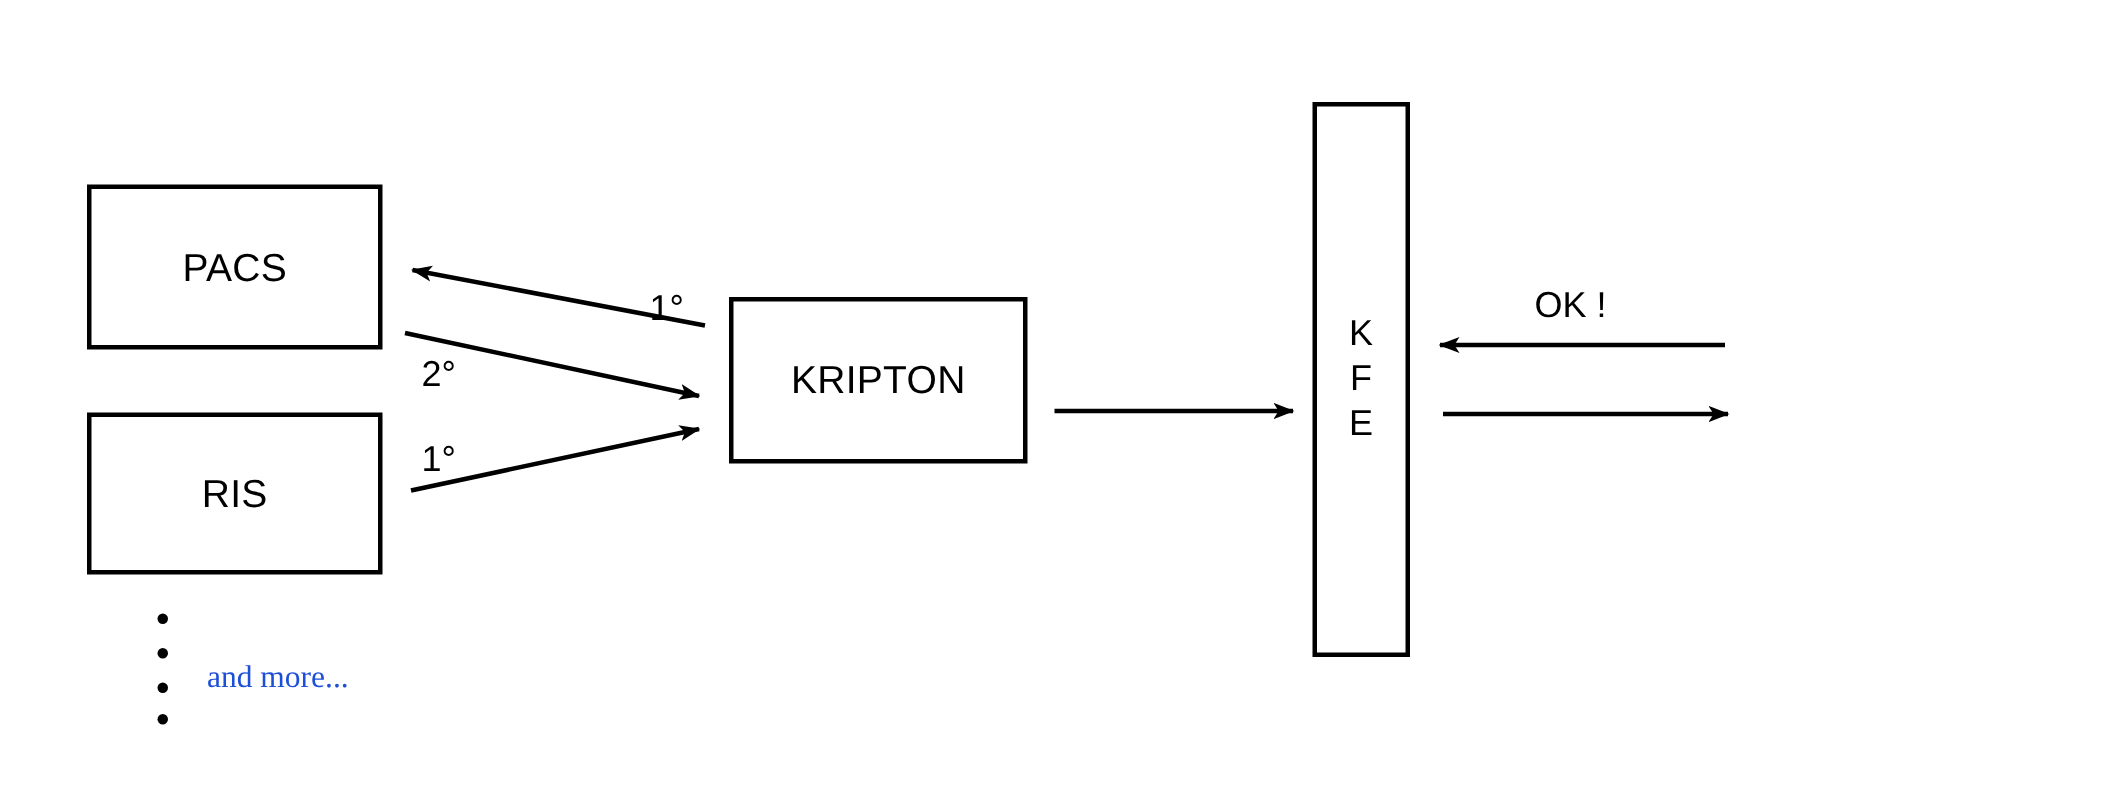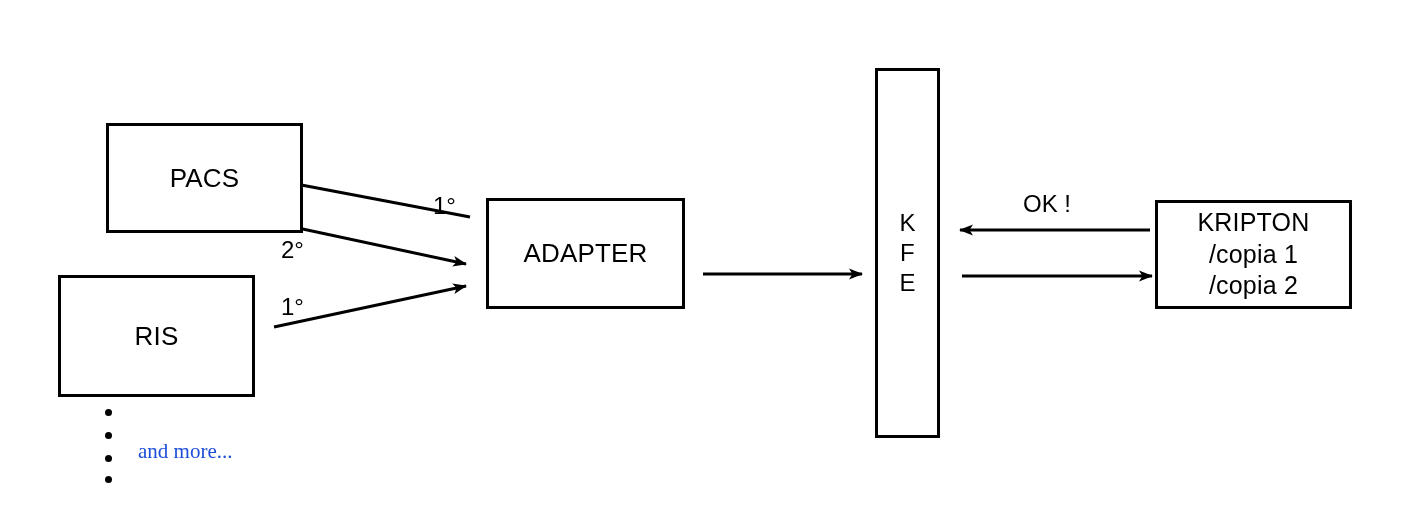--- a/index.html
+++ b/index.html
@@ -30,22 +30,22 @@
     color: #000000;
     font-family: "Liberation Sans", sans-serif;
   }
   .node-label {
     font-size: 26px;
     line-height: 1.25;
     text-align: center;
     white-space: pre-line;
     letter-spacing: 0.2px;
   }
-  #node-pacs  { left: 58px;   top: 123px; width: 197px; height: 110px; margin-left: 48px; }
-  #node-ris   { left: 58px;   top: 275px; width: 197px; height: 122px; }
+  #node-pacs  { left: 58px;   top: 123px; width: 197px; height: 110px; }
+  #node-ris   { left: 58px;   top: 275px; width: 197px; height: 108px; }
   #node-adapter { left: 486px; top: 198px; width: 199px; height: 111px; }
   #node-kfe   { left: 875px;  top: 68px;  width: 65px;  height: 370px; }
   #node-kripton { left: 1155px; top: 200px; width: 197px; height: 109px; }
 
   #node-kfe .node-label {
     font-size: 24px;
     line-height: 1.24;
   }
   #node-kripton .node-label {
     font-size: 25px;
@@ -120,34 +120,29 @@
 
   <div class="node" id="node-pacs">
     <span class="node-label">PACS</span>
   </div>
 
   <div class="node" id="node-ris">
     <span class="node-label">RIS</span>
   </div>
 
   <div class="node" id="node-adapter">
-    <span class="node-label">ADAPTER</span>
+    <span class="node-label">KRIPTON</span>
   </div>
 
   <div class="node" id="node-kfe">
     <span class="node-label">K
 F
 E</span>
   </div>
 
-  <div class="node" id="node-kripton">
-    <span class="node-label">KRIPTON
-/copia 1
-/copia 2</span>
-  </div>
 
   <div class="edge-label" id="label-pacs-out">1°</div>
   <div class="edge-label" id="label-pacs-in">2°</div>
   <div class="edge-label" id="label-ris-out">1°</div>
   <div class="edge-label" id="label-ok">OK !</div>
 
   <div id="ellipsis-dots">
       <div class="ellipsis-dot" style="left: 105px; top: 409px;"></div>
       <div class="ellipsis-dot" style="left: 105px; top: 432px;"></div>
       <div class="ellipsis-dot" style="left: 105px; top: 455px;"></div>

